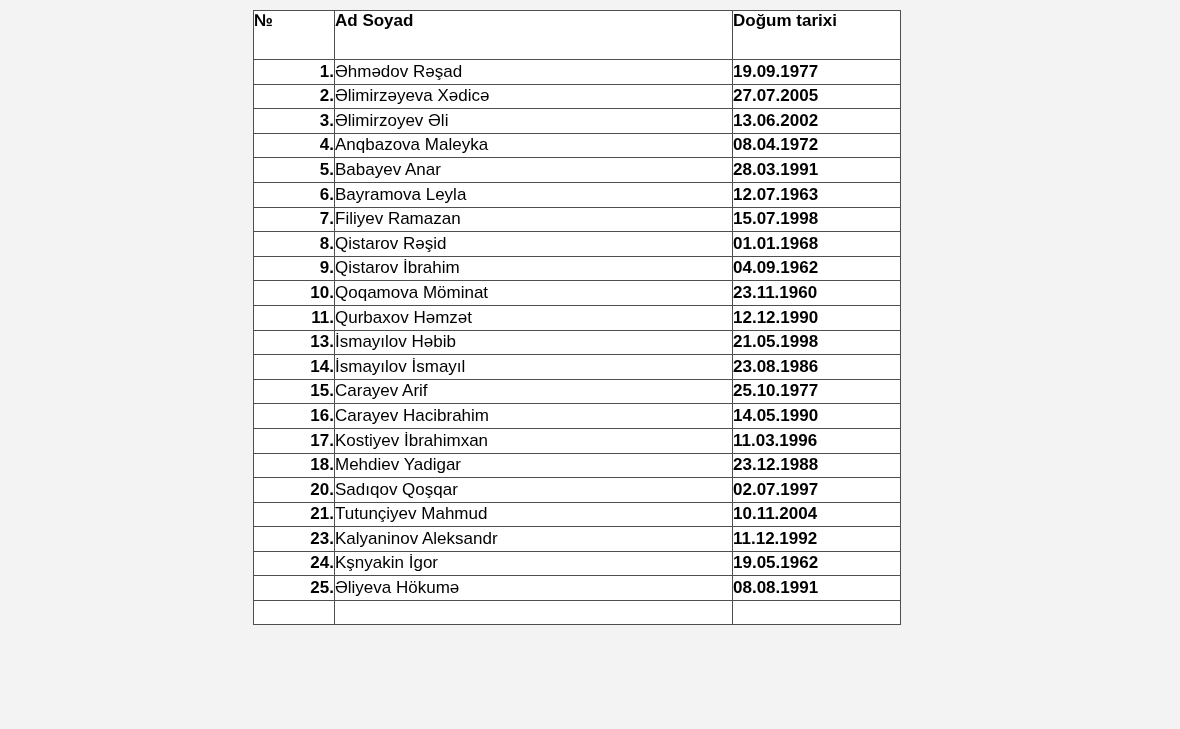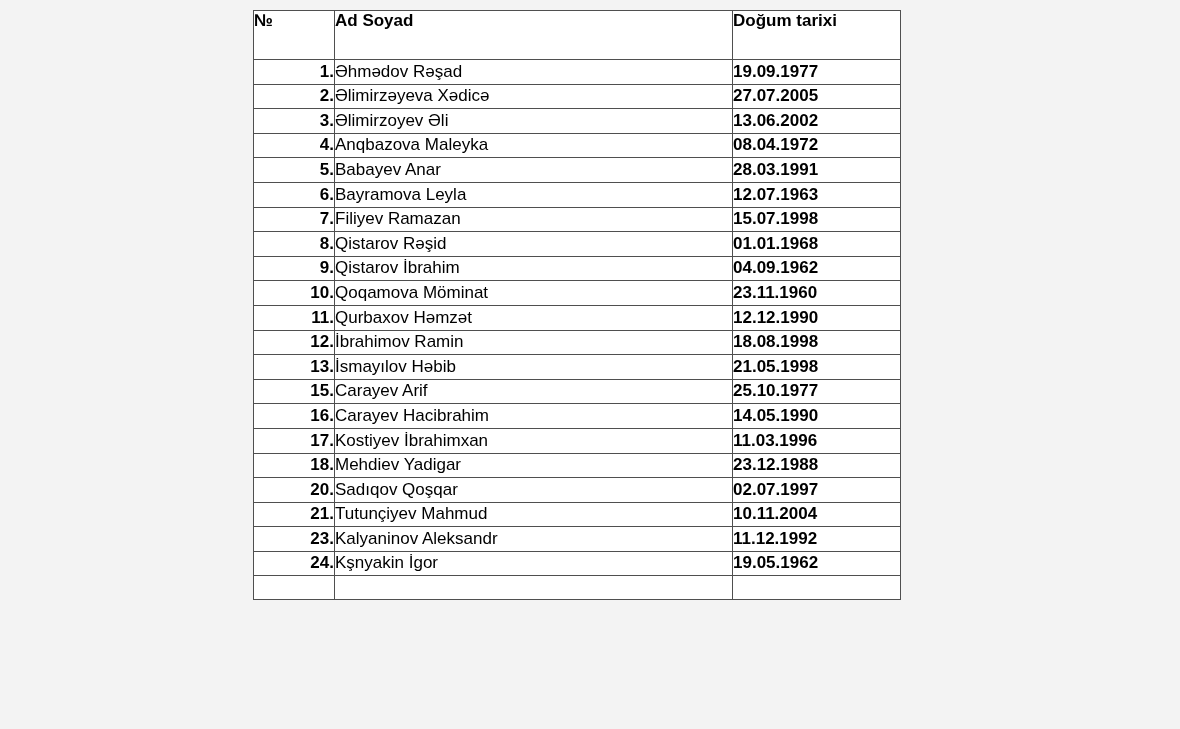--- a/index.html
+++ b/index.html
@@ -138,30 +138,30 @@
     <td class="cell-no">10.</td>
     <td class="cell-name">Qoqamova Möminat</td>
     <td class="cell-dob">23.11.1960</td>
   </tr>
         <tr>
     <td class="cell-no">11.</td>
     <td class="cell-name">Qurbaxov Həmzət</td>
     <td class="cell-dob">12.12.1990</td>
   </tr>
         <tr>
-    <td class="cell-no">12.</td>
-    <td class="cell-name">İbrahimov Ramin</td>
-    <td class="cell-dob">18.08.1998</td>
-  </tr>
-        <tr>
     <td class="cell-no">13.</td>
     <td class="cell-name">İsmayılov Həbib</td>
     <td class="cell-dob">21.05.1998</td>
   </tr>
         <tr>
+    <td class="cell-no">14.</td>
+    <td class="cell-name">İsmayılov İsmayıl</td>
+    <td class="cell-dob">23.08.1986</td>
+  </tr>
+        <tr>
     <td class="cell-no">15.</td>
     <td class="cell-name">Carayev Arif</td>
     <td class="cell-dob">25.10.1977</td>
   </tr>
         <tr>
     <td class="cell-no">16.</td>
     <td class="cell-name">Carayev Hacibrahim</td>
     <td class="cell-dob">14.05.1990</td>
   </tr>
         <tr>
@@ -186,20 +186,25 @@
   </tr>
         <tr>
     <td class="cell-no">23.</td>
     <td class="cell-name">Kalyaninov Aleksandr</td>
     <td class="cell-dob">11.12.1992</td>
   </tr>
         <tr>
     <td class="cell-no">24.</td>
     <td class="cell-name">Kşnyakin İgor</td>
     <td class="cell-dob">19.05.1962</td>
+  </tr>
+        <tr>
+    <td class="cell-no">25.</td>
+    <td class="cell-name">Əliyeva Hökumə</td>
+    <td class="cell-dob">08.08.1991</td>
   </tr>
         <tr class="empty-row">
         <td class="cell-no"></td>
         <td class="cell-name"></td>
         <td class="cell-dob"></td>
       </tr>
     </tbody>
   </table>
 </div>
 

